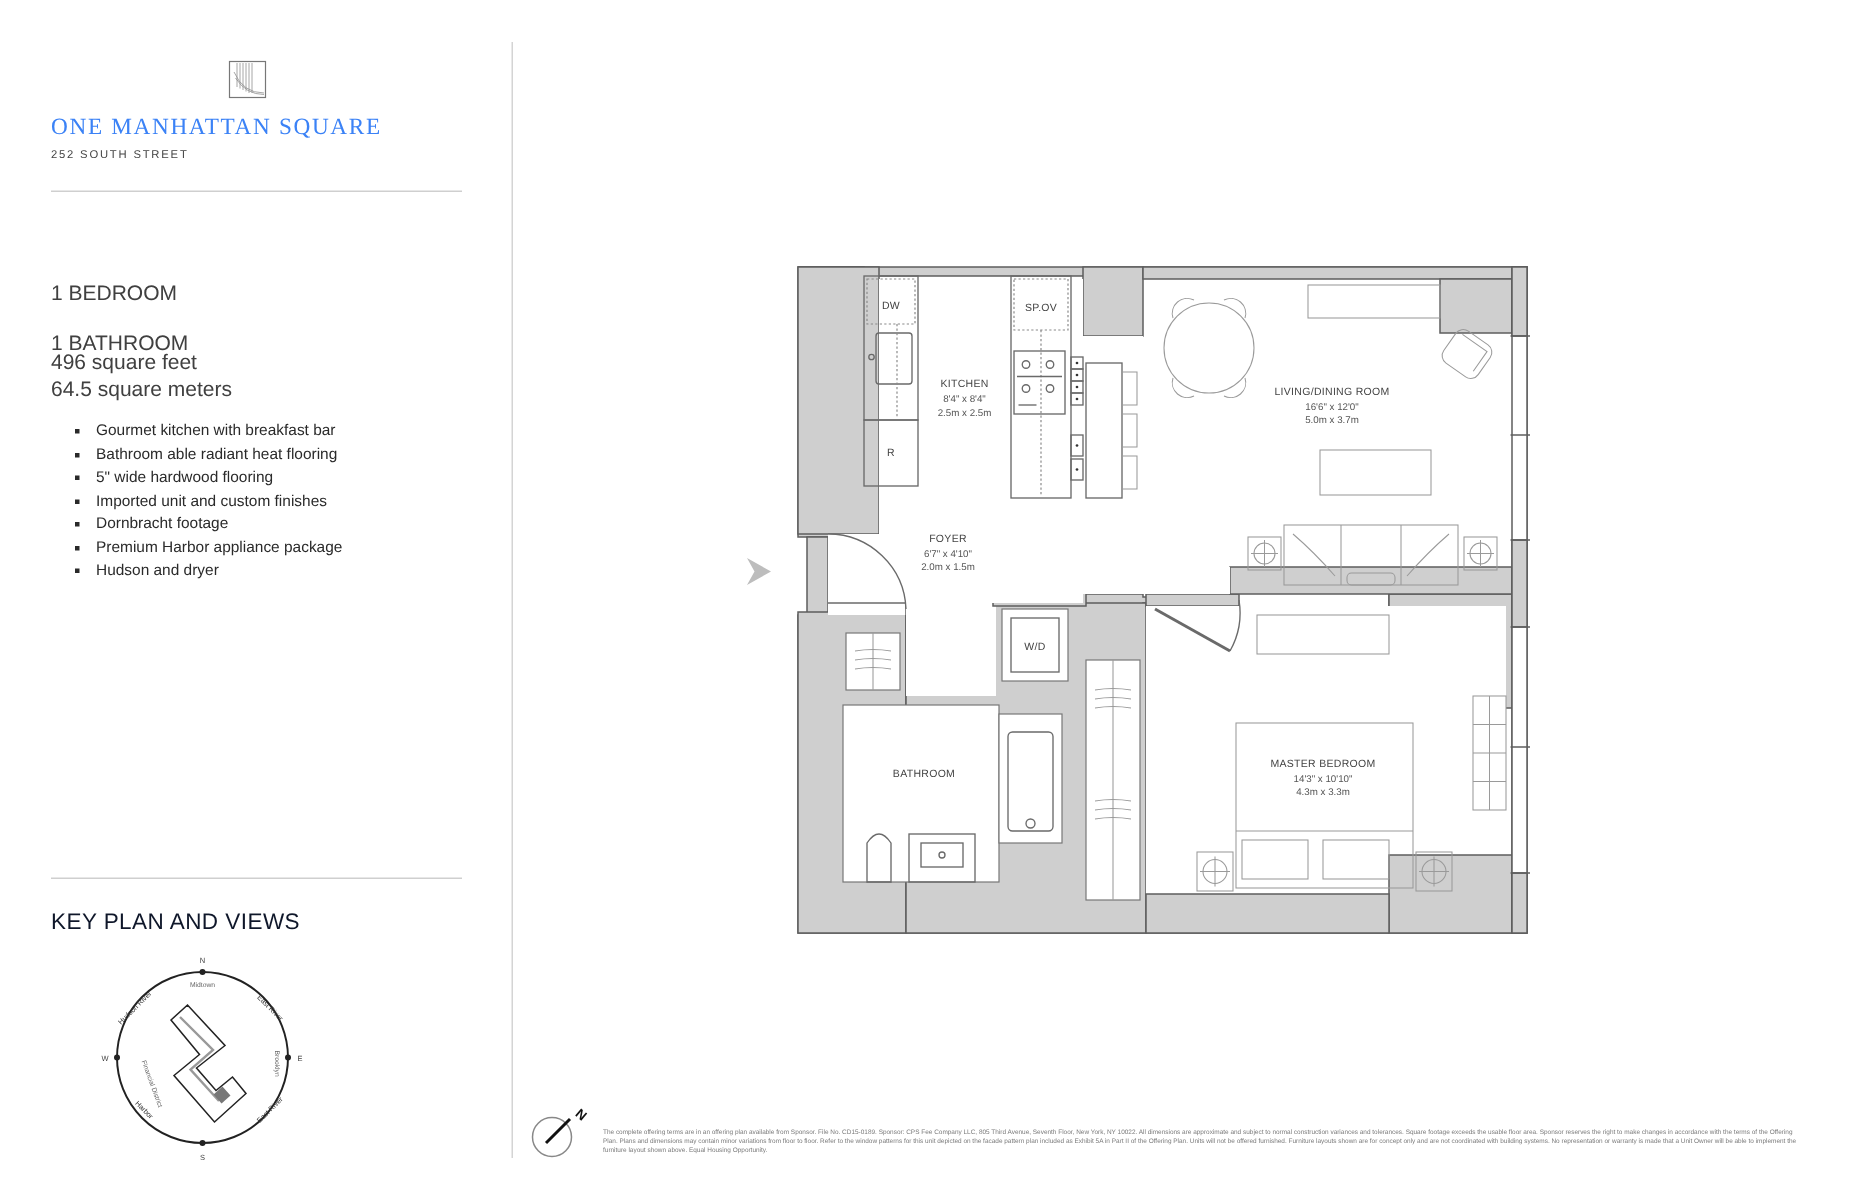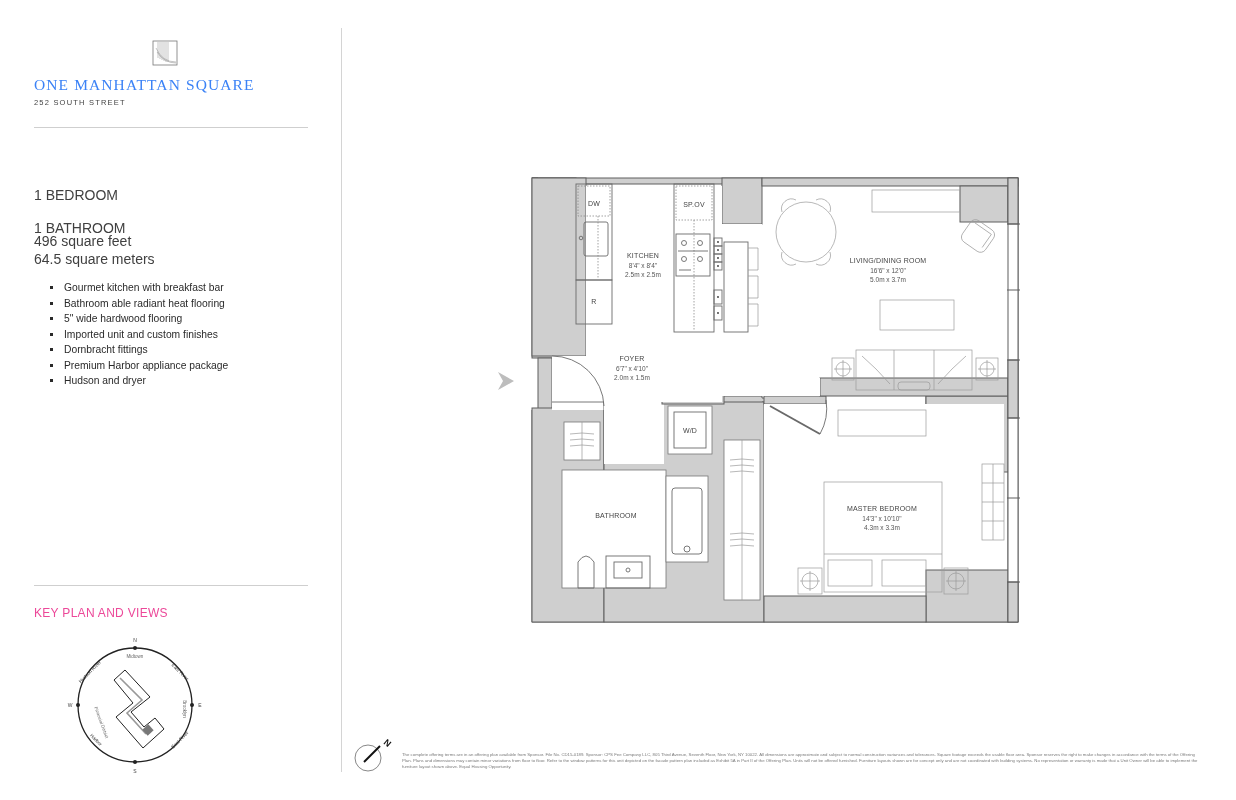--- a/index.html
+++ b/index.html
@@ -13,21 +13,21 @@
   .brand-address { position: absolute; left: 34px; top: 98px; width: 272px; 
                    font-size: 7.5px; letter-spacing: 1.2px; color: #444; }
   .divider-top { position: absolute; left: 34px; top: 127px; width: 274px; height: 1px; background: #cfcfcf; }
   .residence-title { position: absolute; left: 34px; top: 150px; font-family: "Liberation Serif", "DejaVu Serif", serif;
                      font-weight: bold; font-size: 19px; letter-spacing: 0.6px; color: #222; }
   .spec-line { position: absolute; left: 34px; font-size: 14px; color: #404040; }
   .features { position: absolute; left: 34px; top: 264px; margin: 16px; padding: 0; list-style: none; }
   .features li { font-size: 10.3px; color: #2a2a2a; height: 15.5px; line-height: 15.5px; position: relative; padding-left: 14px; }
   .features li::before { content: ""; position: absolute; left: 0; top: 6px; width: 3px; height: 3px; background: #2a2a2a; }
   .divider-bottom { position: absolute; left: 34px; top: 585px; width: 274px; height: 1px; background: #cfcfcf; }
-  .keyplan-title { position: absolute; left: 34px; top: 606px; font-size: 12px; letter-spacing: 0.3px; color: #ec4899; }
+  .keyplan-title { position: absolute; left: 34px; top: 606px; font-size: 15px; letter-spacing: 0.3px; color: #0f172a; }
   .keyplan { position: absolute; left: 62px; top: 630px; width: 150px; height: 150px; }
   .vsep { position: absolute; left: 341px; top: 28px; width: 1px; height: 744px; background: #d4d4d4; }
   .plan { position: absolute; left: 490px; top: 170px; width: 560px; height: 460px; }
   .compass { position: absolute; left: 354px; top: 734px; width: 40px; height: 40px; }
   .disclaimer { position: absolute; left: 402px; top: 752px; width: 800px; font-size: 4.3px; line-height: 6px; color: #7a7a7a; }
 </style>
 </head>
 <body>
 
 <div class="sidebar">
@@ -51,21 +51,21 @@
   <div class="spec-line" style="top:187px">1 BEDROOM</div>
   <div class="spec-line" style="top:220px">1 BATHROOM</div>
   <div class="spec-line" style="top:233px">496 square feet</div>
   <div class="spec-line" style="top:251px">64.5 square meters</div>
 
   <ul class="features">
     <li>Gourmet kitchen with breakfast bar</li>
     <li>Bathroom able radiant heat flooring</li>
     <li>5" wide hardwood flooring</li>
     <li>Imported unit and custom finishes</li>
-    <li>Dornbracht fittings</li>
+    <li>Dornbracht footage</li>
     <li>Premium Harbor appliance package</li>
     <li>Hudson and dryer</li>
   </ul>
 
   <div class="divider-bottom"></div>
   <div class="keyplan-title">KEY PLAN AND VIEWS</div>
 
   <svg class="keyplan" viewBox="0 0 150 150">
     <circle cx="73" cy="75" r="57" fill="none" stroke="#222" stroke-width="1.3"></circle>
     <circle cx="73" cy="18" r="2" fill="#222"></circle>

